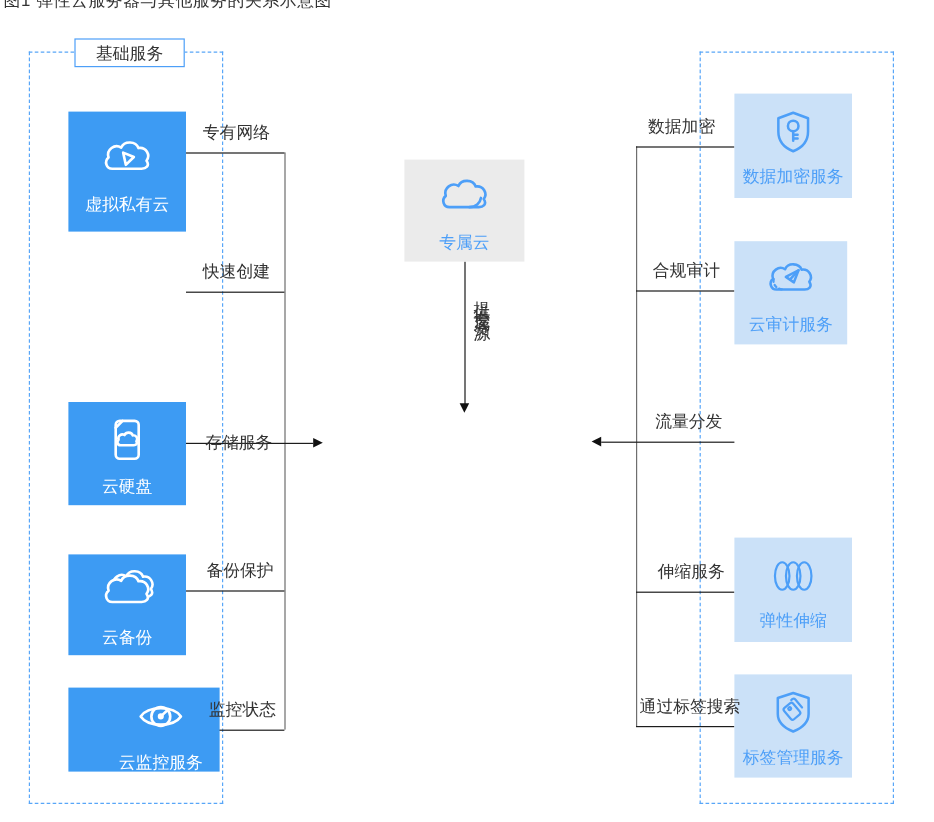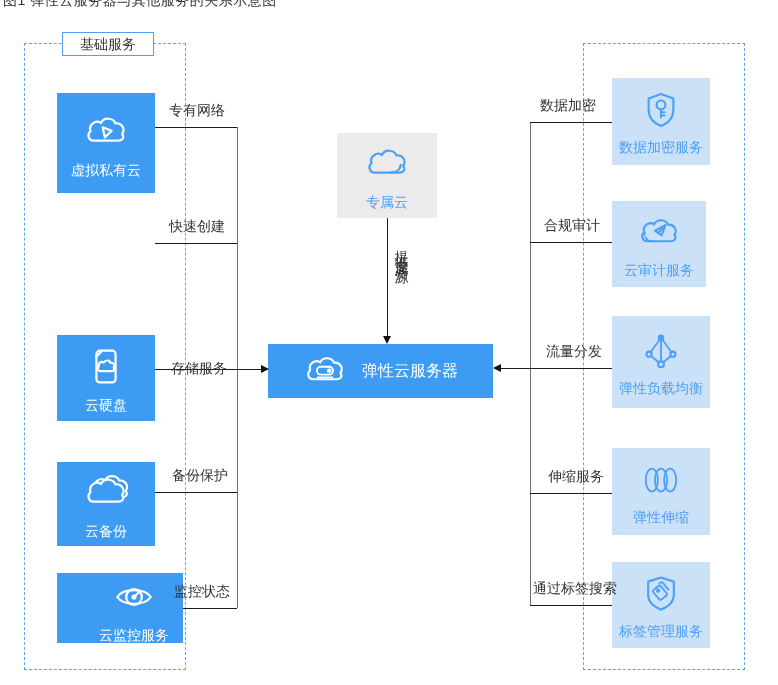--- a/index.html
+++ b/index.html
@@ -117,32 +117,20 @@
       <svg width="44" height="44" viewBox="0 0 48 48">
         <path d="M11 33 C5.8 33 3.8 26.6 7.8 23.2 C5.6 16.2 13.2 11 18.8 14.6 C21.4 8.4 31.6 8.8 33.8 15 C40.4 14 44.6 21 40.8 26 C44 30.6 40 33 36.6 33 Z"></path>
         <path d="M15.9 32.8 C10.2 32.4 7 27 8.8 22.8" stroke-dasharray="2.6 2.8" stroke-width="2"></path>
         <path d="M19.5 21.5 L31 15.5 L26.8 26.5 Z"></path>
         <path d="M23.4 23.8 L31 15.5"></path>
       </svg>
     </span>
     <span class="node-label">云审计服务</span>
   </div>
 
-  <div class="node light" style="left:612px;top:316px;width:98px;height:92px;">
-    <span class="icon">
-      <svg width="44" height="44" viewBox="0 0 48 48">
-        <path d="M24 9.5 L11 27.5 M24 9.5 L37 27.5 M24 9.5 V38.5 M11 27.5 L24 38.5 M37 27.5 L24 38.5" stroke-width="2"></path>
-        <circle cx="24" cy="9.5" r="2.4" style="fill:currentColor"></circle>
-        <circle cx="11" cy="27.5" r="2.8" style="fill:var(--light-blue)"></circle>
-        <circle cx="37" cy="27.5" r="2.8" style="fill:var(--light-blue)"></circle>
-        <circle cx="24" cy="38.5" r="3.2" style="fill:var(--light-blue)"></circle>
-      </svg>
-    </span>
-    <span class="node-label">弹性负载均衡</span>
-  </div>
 
   <div class="node light" style="left:612px;top:448px;width:98px;height:87px;">
     <span class="icon">
       <svg width="44" height="44" viewBox="0 0 48 48">
         <ellipse cx="14" cy="24" rx="6.6" ry="12.5" stroke-width="2"></ellipse>
         <ellipse cx="24" cy="24" rx="6.6" ry="12.5" stroke-width="2"></ellipse>
         <ellipse cx="34" cy="24" rx="6.6" ry="12.5" stroke-width="2"></ellipse>
       </svg>
     </span>
     <span class="node-label">弹性伸缩</span>
@@ -169,31 +157,20 @@
         <path d="M28.5 33 C33.8 33 37.6 29.6 38.4 25"></path>
       </svg>
     </span>
     <span class="node-label">专属云</span>
   </div>
 
   <div class="vline" style="left:387px;top:218px;height:119px;"></div>
   <div class="arrow-down" style="left:383px;top:336px;"></div>
   <div class="v-text" style="left:393px;top:239px;">提供专属资源</div>
 
-  <div class="ecs" style="left:268px;top:344px;width:225px;height:54px;">
-    <span class="icon">
-      <svg width="44" height="44" viewBox="0 0 48 48">
-        <path d="M11 33 C5.8 33 3.8 26.6 7.8 23.2 C5.6 16.2 13.2 11 18.8 14.6 C21.4 8.4 31.6 8.8 33.8 15 C40.4 14 44.6 21 40.8 26 C44 30.6 40 33 36.6 33 Z"></path>
-        <rect x="15.2" y="19.4" width="17.6" height="8.6" rx="4.3" stroke-width="2"></rect>
-        <circle cx="28.6" cy="23.7" r="1.4" style="fill:currentColor"></circle>
-        <path d="M16 31 H32" stroke-width="2"></path>
-      </svg>
-    </span>
-    <span class="node-label">弹性云服务器</span>
-  </div>
 
   <div class="vtrunk" style="left:237px;top:127px;height:481px;"></div>
 
   <div class="hline" style="left:155px;top:127px;width:82px;"></div>
   <div class="hline" style="left:155px;top:243px;width:82px;"></div>
   <div class="hline" style="left:155px;top:369px;width:106px;"></div>
   <div class="hline" style="left:155px;top:492px;width:82px;"></div>
   <div class="hline" style="left:155px;top:608px;width:82px;"></div>
   <div class="arrow-right" style="left:261px;top:365px;"></div>
 

